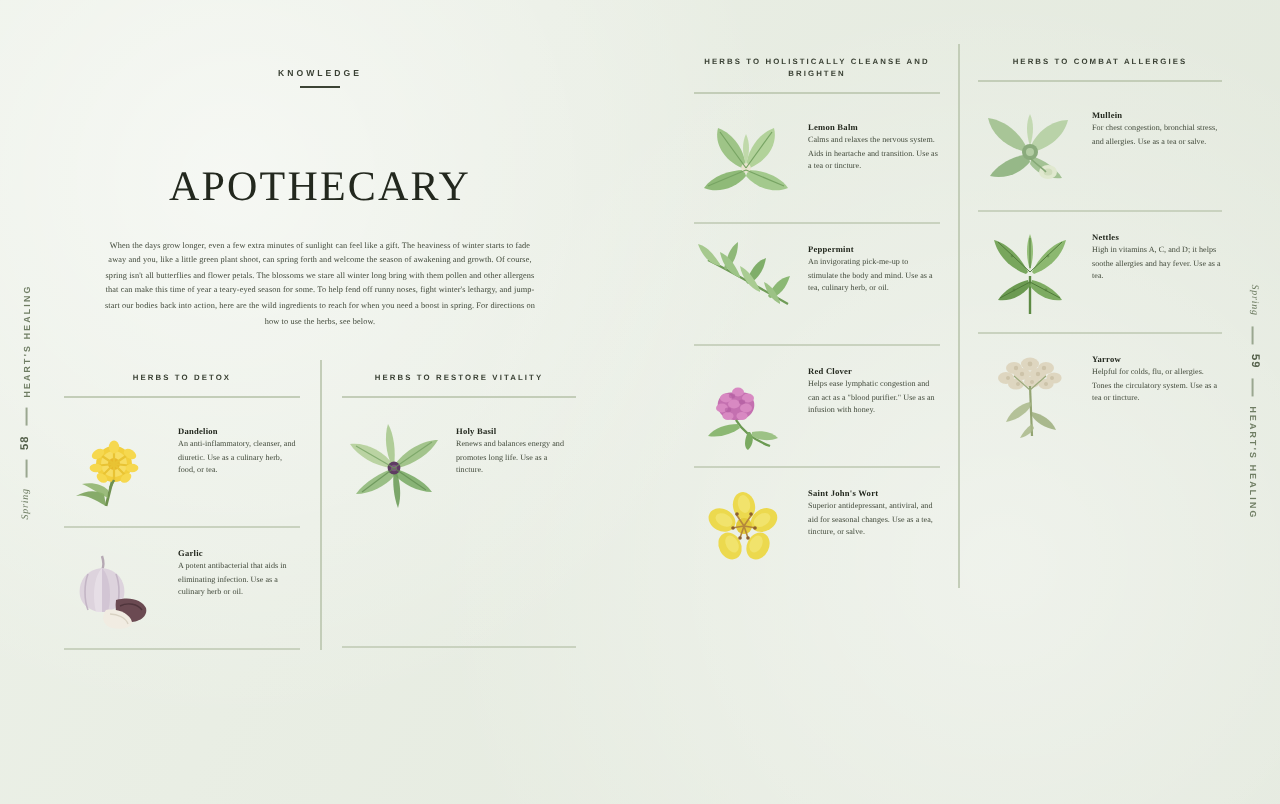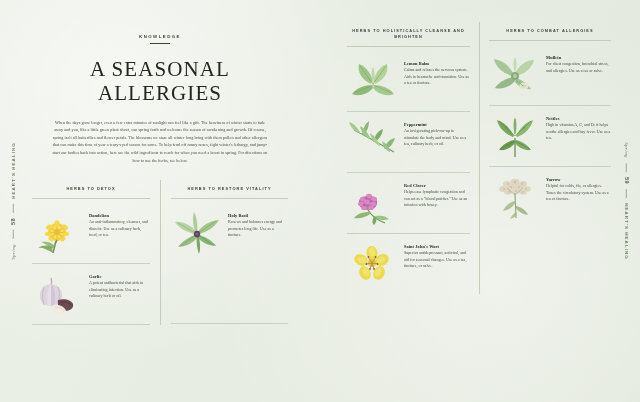--- a/index.html
+++ b/index.html
@@ -226,22 +226,22 @@
         <span class="folio-title">HEART'S HEALING</span>
       </div>
     </div>
 
     <div class="intro">
       <div class="eyebrow-wrap">
         <div class="eyebrow">KNOWLEDGE</div>
         <div class="eyebrow-rule"></div>
       </div>
       <h1 class="title">
-        <span>A SEASONAL</span><br>
-        <span>ALLERGIES</span>
+        <br>
+        <span>APOTHECARY</span>
       </h1>
       <p class="body-copy">When the days grow longer, even a few extra minutes of sunlight can feel like a gift. The heaviness of winter starts to fade away and you, like a little green plant shoot, can spring forth and welcome the season of awakening and growth. Of course, spring isn't all butterflies and flower petals. The blossoms we stare all winter long bring with them pollen and other allergens that can make this time of year a teary-eyed season for some. To help fend off runny noses, fight winter's lethargy, and jump-start our bodies back into action, here are the wild ingredients to reach for when you need a boost in spring. For directions on how to use the herbs, see below.</p>
     </div>
 
     <div class="quad-grid">
 
       <div class="quad">
         <div class="quad-head">HERBS TO DETOX</div>
         <div class="quad-head-rule"></div>
 

